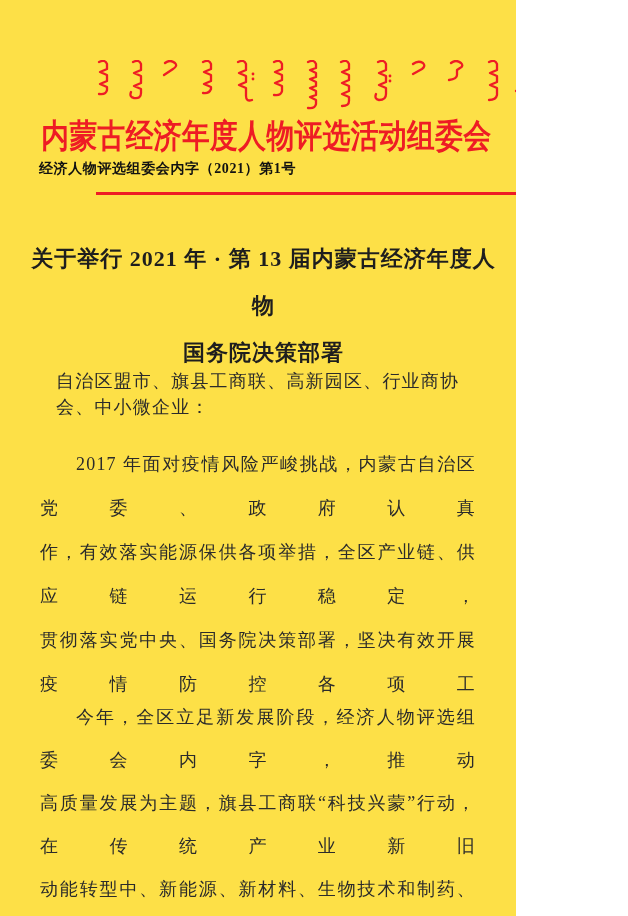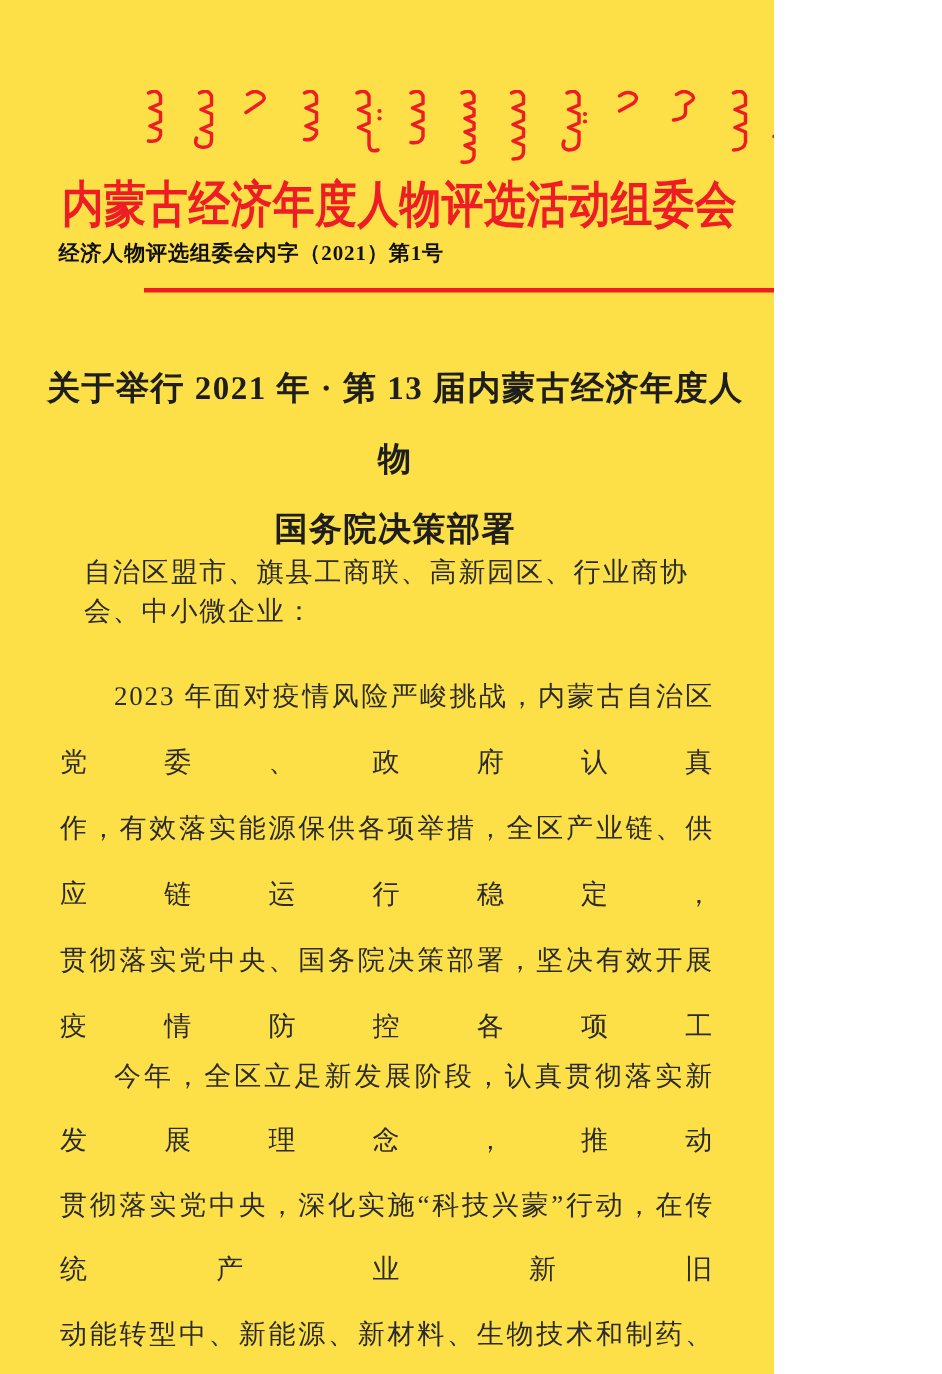--- a/index.html
+++ b/index.html
@@ -118,26 +118,26 @@
   <div class="red-line"></div>
 
   <div class="notice-title">
     <div>关于举行 2021 年 · 第 13 届内蒙古经济年度人物</div>
     <div>国务院决策部署</div>
   </div>
 
   <div class="salutation body-line">自治区盟市、旗县工商联、高新园区、行业商协会、中小微企业：</div>
 
   <div class="para para-1">
-    <div class="body-line jline indent">2023 年面对疫情风险严峻挑战，内蒙古自治区党委、政府认真</div>
+    <div class="body-line jline indent">2017 年面对疫情风险严峻挑战，内蒙古自治区党委、政府认真</div>
     <div class="body-line jline">作，有效落实能源保供各项举措，全区产业链、供应链运行稳定，</div>
     <div class="body-line jline">贯彻落实党中央、国务院决策部署，坚决有效开展疫情防控各项工</div>
   </div>
 
   <div class="para para-2">
-    <div class="body-line jline indent">今年，全区立足新发展阶段，认真贯彻落实新发展理念，推动</div>
-    <div class="body-line jline">贯彻落实党中央，深化实施“科技兴蒙”行动，在传统产业新旧</div>
+    <div class="body-line jline indent">今年，全区立足新发展阶段，经济人物评选组委会内字，推动</div>
+    <div class="body-line jline">高质量发展为主题，旗县工商联“科技兴蒙”行动，在传统产业新旧</div>
     <div class="body-line jline">动能转型中、新能源、新材料、生物技术和制药、电子信息技术等</div>
     <div class="body-line jline">新兴产业领域取得了新突破、新亮点，涌现出一批改革创新的产业</div>
 
   </div>
 
 </div>
 
 </body></html>

